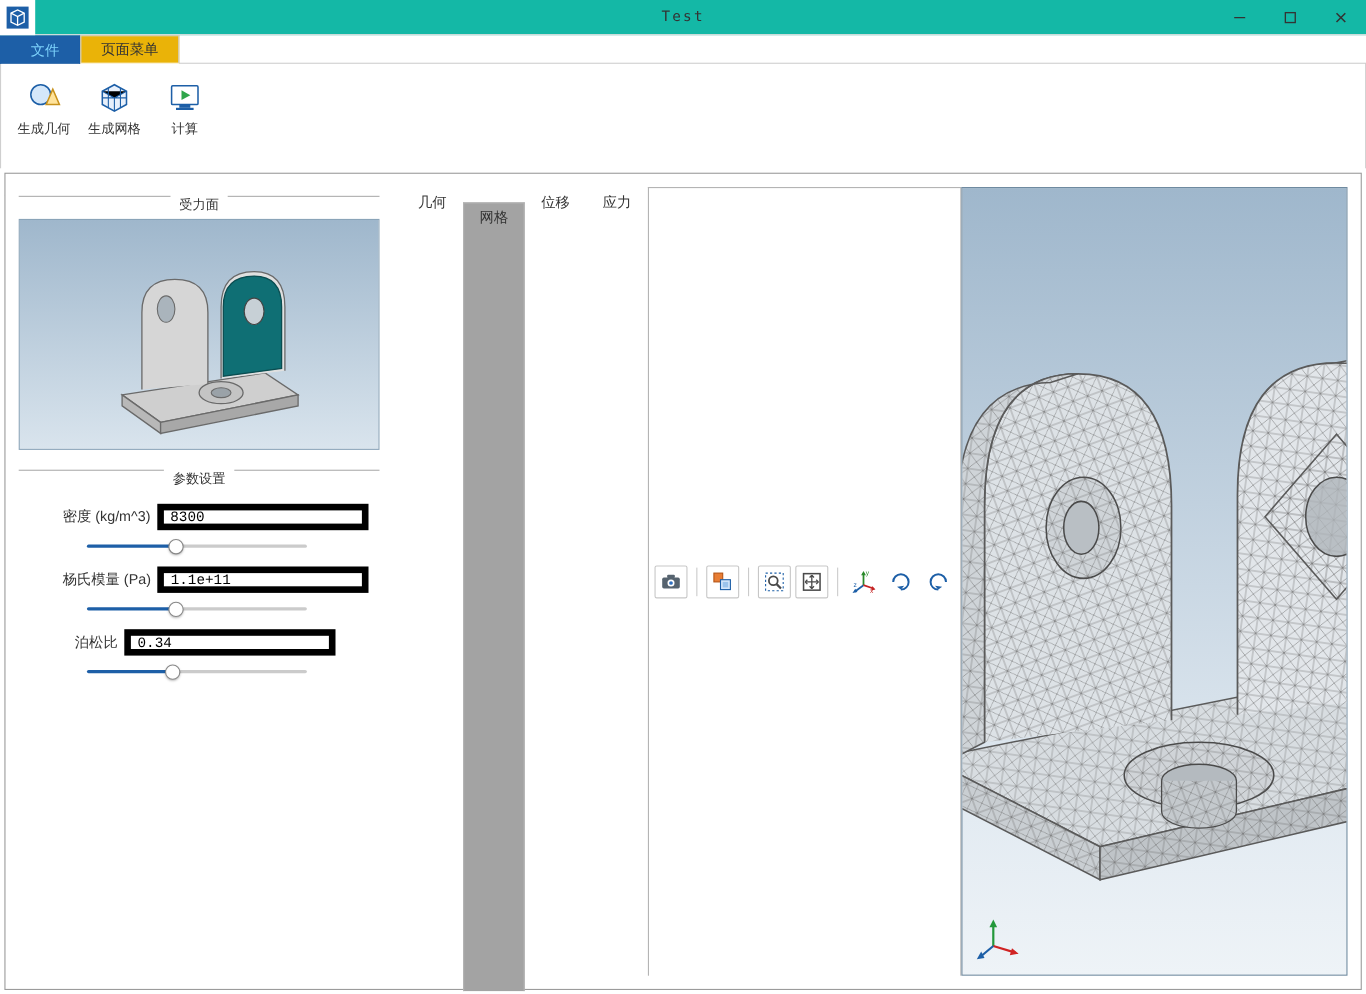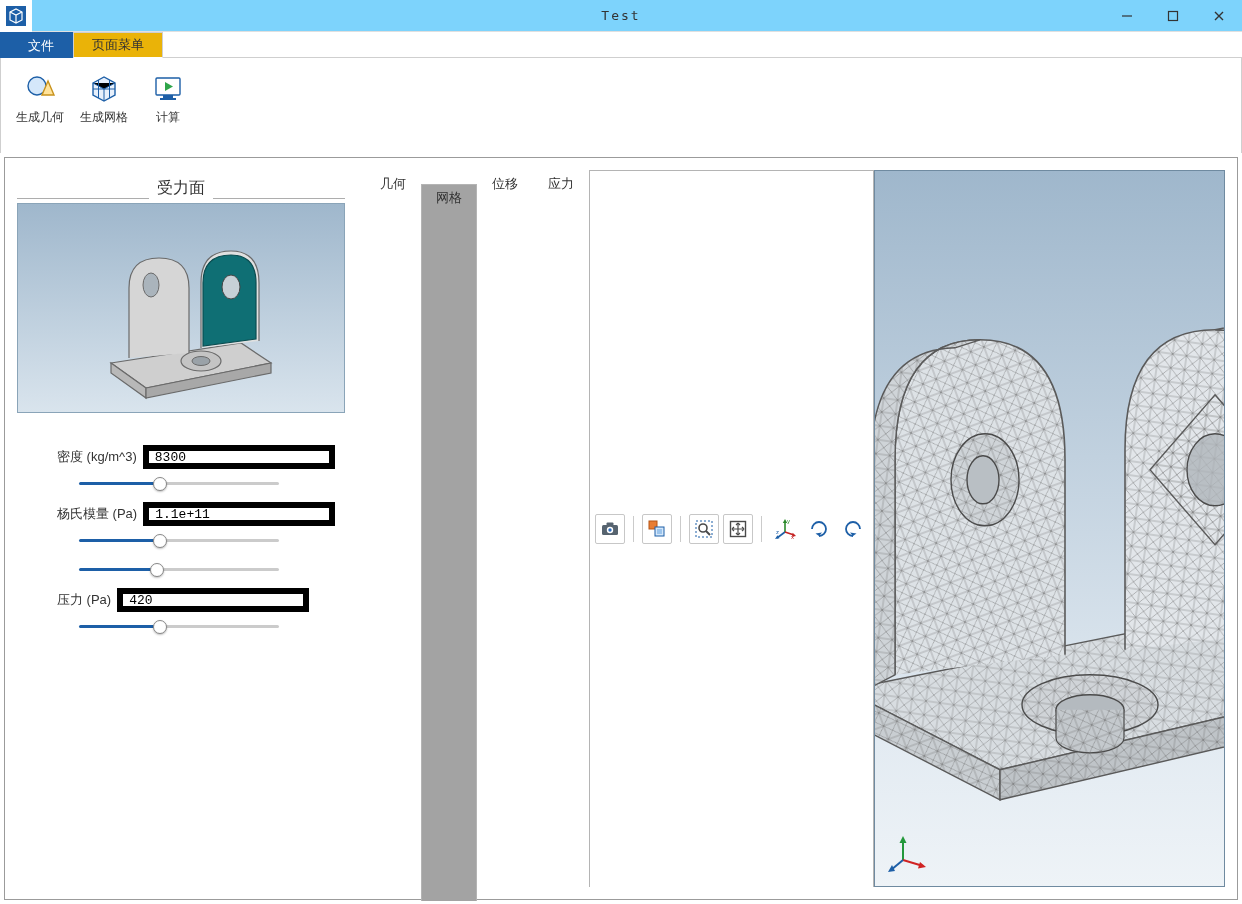--- a/index.html
+++ b/index.html
@@ -11,21 +11,21 @@
     font-size: 13px;
     color: #333;
     background: #fff;
     overflow: hidden;
     position: relative;
   }
 
   
   .titlebar {
     height: 32px;
-    background: #7dd3fc;
+    background: #14b8a6;
     border-bottom: 1px solid #e0e0e0;
     display: flex;
     align-items: center;
     position: relative;
   }
   .app-icon-box {
     width: 32px; height: 32px;
     display: flex; align-items: center; justify-content: center;
     background: #fff;
   }
@@ -63,21 +63,21 @@
     padding: 0 18px;
     display: flex;
     align-items: center;
     font-size: 13px;
     cursor: pointer;
     border: 1px solid transparent;
     border-bottom: none;
   }
   .ribbon-tab.file {
     background: #1d5fa7;
-    color: #ffffff;
+    color: #7dd3fc;
     border-color: #1d5fa7;
     padding-left: 27px;
   }
   .ribbon-tab.active-page {
     background: #eab308;
     color: #333;
     border-color: #cfcfcf;
     border-bottom: 1px solid #fff;
     position: relative;
     z-index: 2;
@@ -137,23 +137,23 @@
     display: flex;
     flex-direction: column;
     gap: 10px;
   }
   .group-box {
     position: relative;
     padding-top: 8px;
   }
   .group-title {
     display: flex;
-    align-items: flex-end;
+    align-items: flex-start;
     gap: 8px;
-    font-size: 16px;
+    font-size: 12px;
     color: #333;
     margin-bottom: 4px;
   }
   .group-title .line {
     flex: 1;
     height: 1px;
     background: #adadad;
   }
   .preview {
     width: 100%;
@@ -383,48 +383,50 @@
             <path d="M152 133 L152 70 Q152 42 180 42 Q205 42 205 70 L205 126 Z" fill="#0f6f74" stroke="#0a4d51" stroke-width="1.2"></path>
             <ellipse cx="180" cy="74" rx="9" ry="12" fill="#c7d0d6" stroke="#444" stroke-width="1"></ellipse>
 
             <ellipse cx="150" cy="148" rx="20" ry="10" fill="#c4c4c4" stroke="#6a6a6a" stroke-width="1.2"></ellipse>
             <ellipse cx="150" cy="148" rx="9" ry="4.5" fill="#9aa2a8" stroke="#6a6a6a" stroke-width="1"></ellipse>
           </svg>
         </div>
       </div>
 
       <div class="group-box">
+        <div class="group-title">
+          <span class="line"></span>
+          <span>参数设置</span>
+          <span class="line"></span>
+        </div>
 
         <div class="param-block">
           <div class="param-row">
             <span class="param-label">密度 (kg/m^3)</span>
             <input class="param-input" type="text" value="8300" style="">
           </div>
           <div class="param-slider-wrap"><input class="param-slider" type="range" min="0" max="100" value="40" style=""></div>
         </div>
 
         <div class="param-block">
           <div class="param-row">
             <span class="param-label">杨氏模量 (Pa)</span>
             <input class="param-input" type="text" value="1.1e+11" style="">
           </div>
           <div class="param-slider-wrap"><input class="param-slider" type="range" min="0" max="100" value="40" style=""></div>
         </div>
 
         <div class="param-block">
+          <div class="param-row">
+            <span class="param-label" style="width:52px">泊松比</span>
+            <input class="param-input" type="text" value="0.34" style="">
+          </div>
           <div class="param-slider-wrap"><input class="param-slider" type="range" min="0" max="100" value="38" style=""></div>
         </div>
 
-        <div class="param-block">
-          <div class="param-row">
-            <span class="param-label">压力 (Pa)</span>
-            <input class="param-input" type="text" value="420" style="">
-          </div>
-          <div class="param-slider-wrap"><input class="param-slider" type="range" min="0" max="100" value="40" style=""></div>
-        </div>
       </div>
     </div>
 
     <div class="right-panel">
 
       <div class="view-tabs">
         <div class="view-tab">几何</div>
         <div class="view-tab active">网格</div>
         <div class="view-tab">位移</div>
         <div class="view-tab">应力</div>

